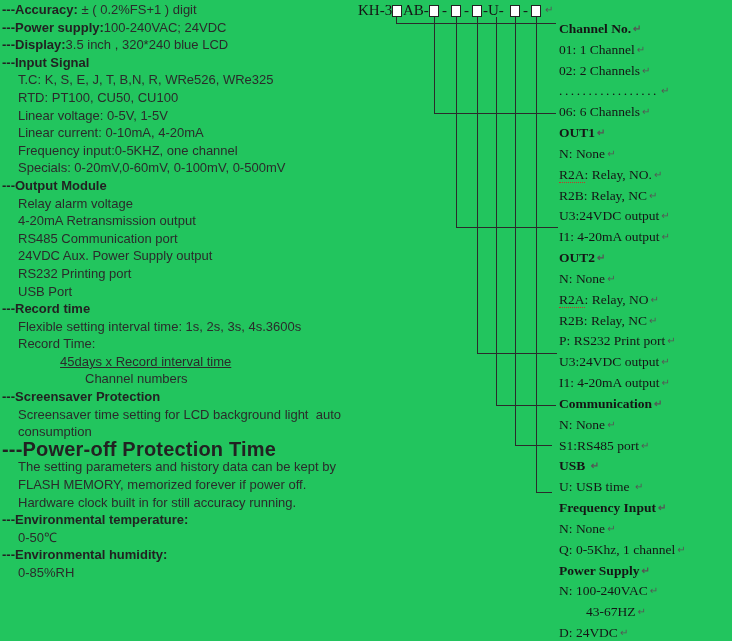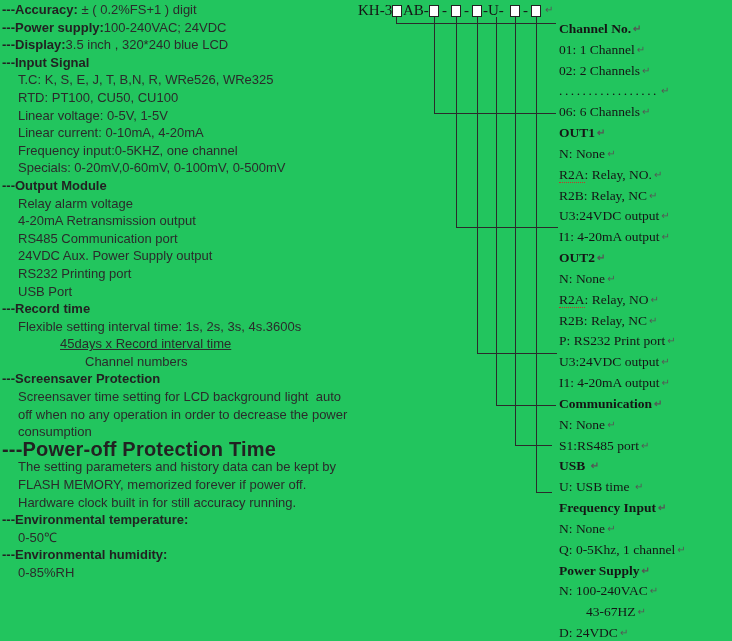--- a/index.html
+++ b/index.html
@@ -52,25 +52,25 @@
     <div class="sl i1"><b></b><span>Specials: 0-20mV,0-60mV, 0-100mV, 0-500mV</span></div>
     <div class="sl"><b>---Output Module</b><span></span></div>
     <div class="sl i1"><b></b><span>Relay alarm voltage</span></div>
     <div class="sl i1"><b></b><span>4-20mA Retransmission output</span></div>
     <div class="sl i1"><b></b><span>RS485 Communication port</span></div>
     <div class="sl i1"><b></b><span>24VDC Aux. Power Supply output</span></div>
     <div class="sl i1"><b></b><span>RS232 Printing port</span></div>
     <div class="sl i1"><b></b><span>USB Port</span></div>
     <div class="sl"><b>---Record time</b><span></span></div>
     <div class="sl i1"><b></b><span>Flexible setting interval time: 1s, 2s, 3s, 4s.3600s</span></div>
+    <div class="sl i1"><b></b><span>Record Time:</span></div>
     <div class="sl i2 u"><b></b><span>45days x Record interval time</span></div>
     <div class="sl i3"><b></b><span>Channel numbers</span></div>
     <div class="sl"><b>---Screensaver Protection</b><span></span></div>
     <div class="sl i1"><b></b><span>Screensaver time setting for LCD background light  auto</span></div>
-    <div class="sl i1"><b></b><span>off when no any operation in order to decrease the power</span></div>
     <div class="sl i1"><b></b><span>consumption</span></div>
     <div class="sl big"><b>---Power-off Protection Time</b><span></span></div>
     <div class="sl i1"><b></b><span>The setting parameters and history data can be kept by</span></div>
     <div class="sl i1"><b></b><span>FLASH MEMORY, memorized forever if power off.</span></div>
     <div class="sl i1"><b></b><span>Hardware clock built in for still accuracy running.</span></div>
     <div class="sl"><b>---Environmental temperature:</b><span></span></div>
     <div class="sl i1"><b></b><span>0-50℃</span></div>
     <div class="sl"><b>---Environmental humidity:</b><span></span></div>
     <div class="sl i1"><b></b><span>0-85%RH</span></div>
   </div>

